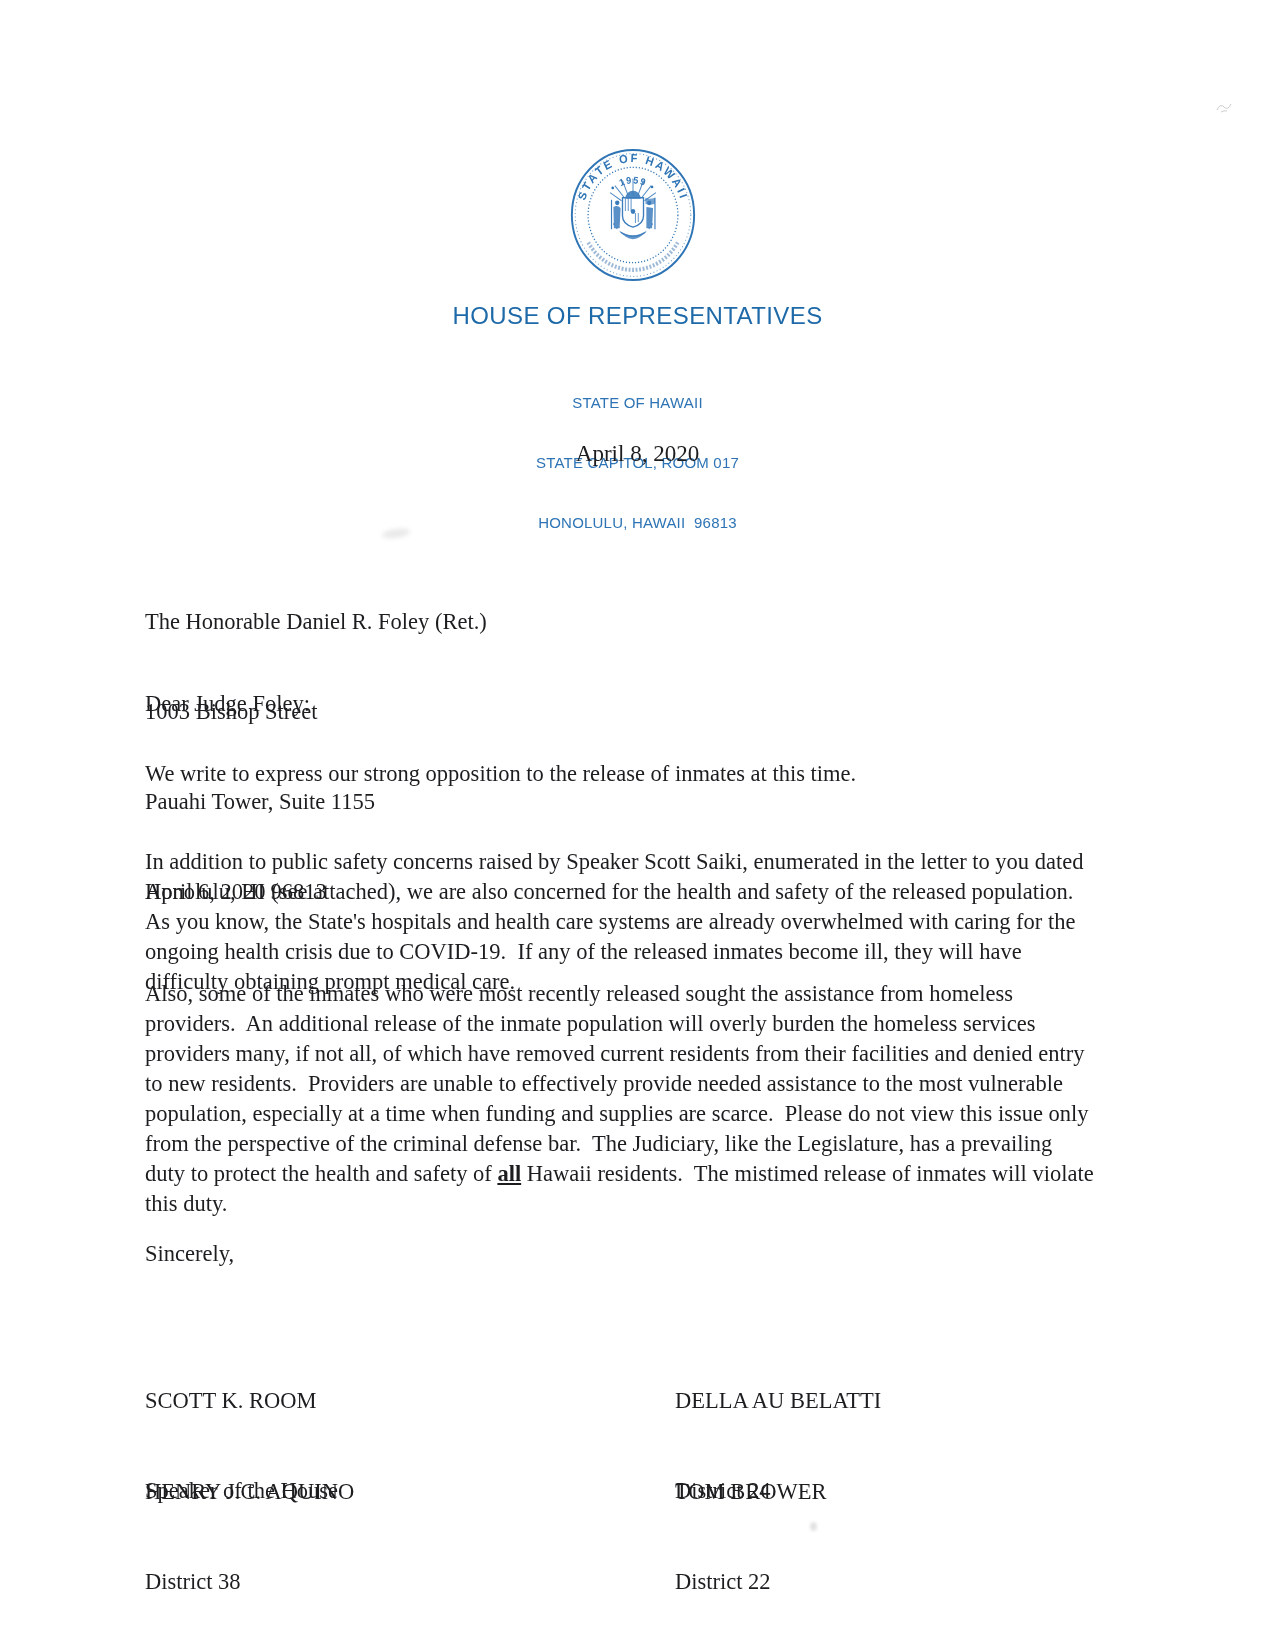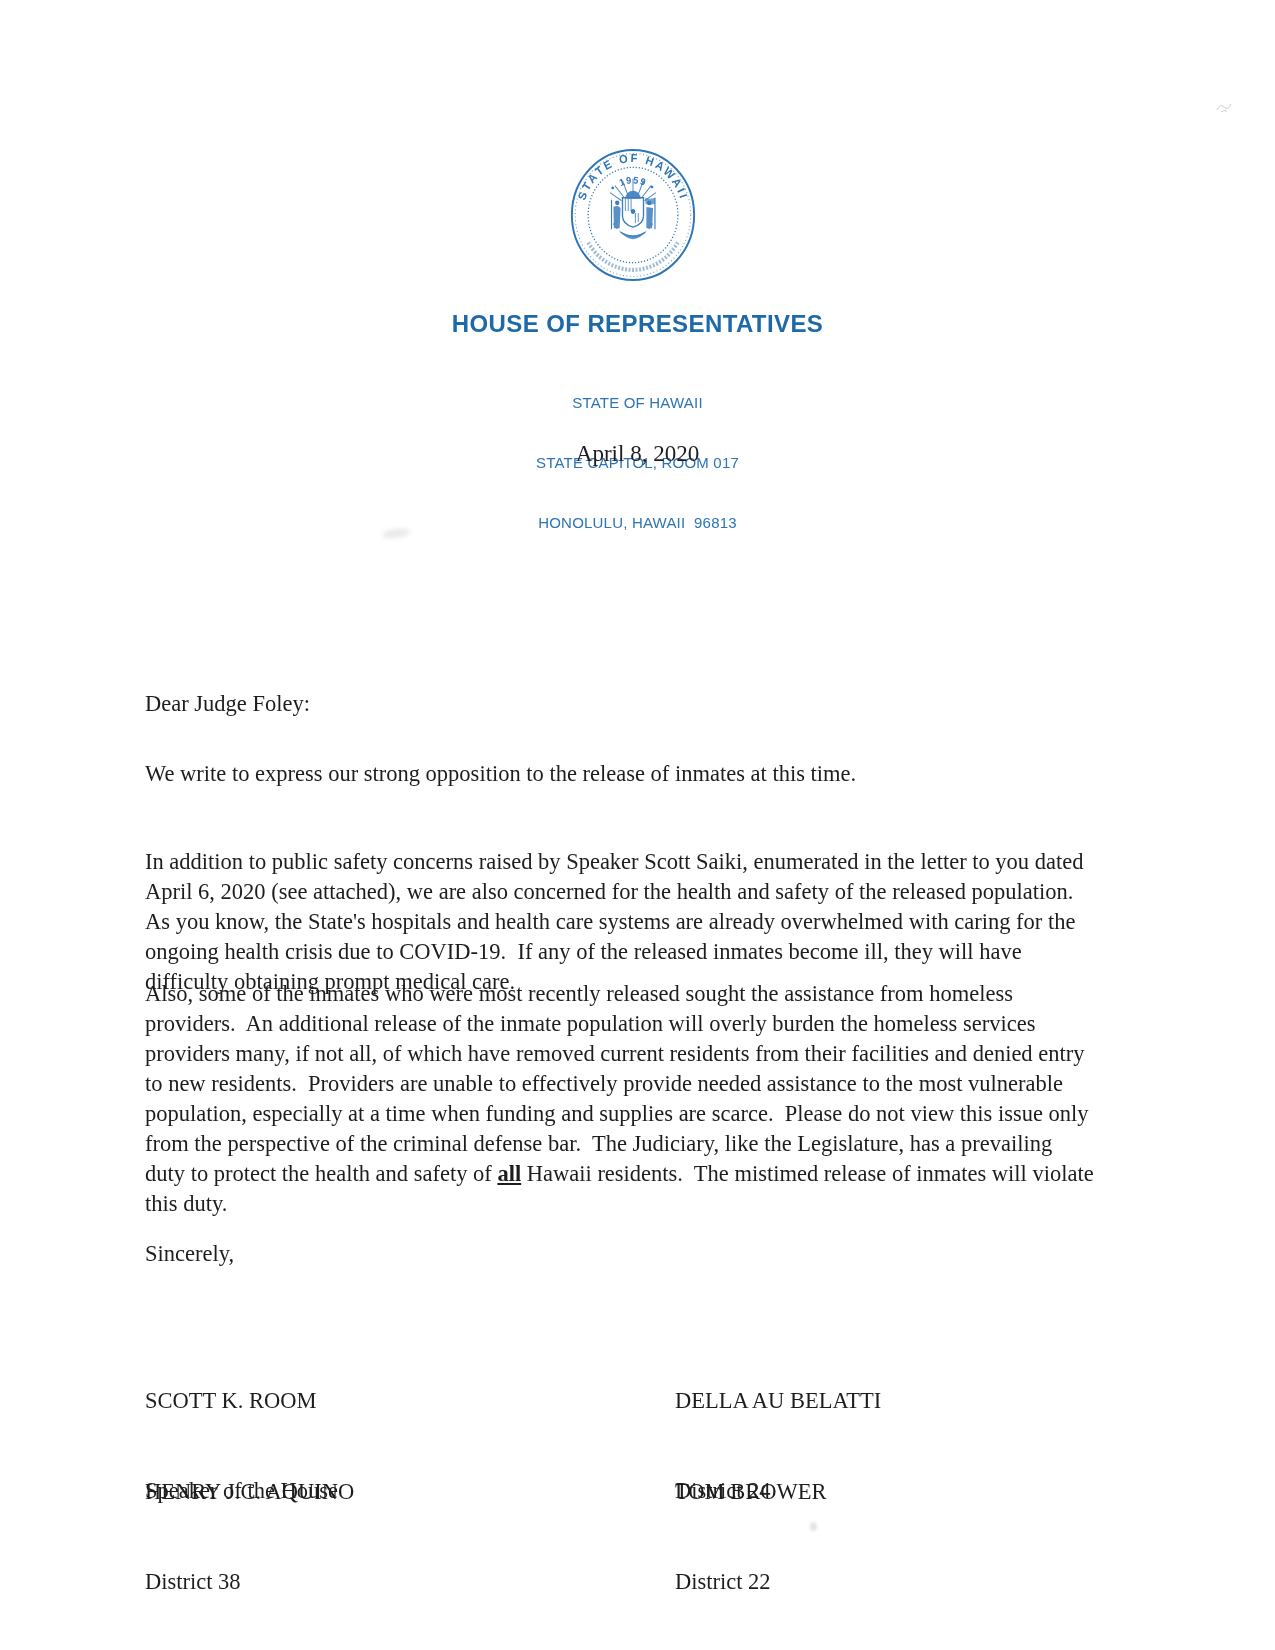--- a/index.html
+++ b/index.html
@@ -9,23 +9,23 @@
     background:#ffffff;
     overflow:hidden;
     font-family:"Liberation Serif",serif;
     color:#1d1d20;
   }
   .abs{position:absolute;}
   .centered{left:0;right:0;text-align:center;}
 
   
   .hdr-org{
-    top:310px;
+    top:302px;
     font-family:"Liberation Sans",sans-serif;
-    font-weight:bold;
+    font-weight:normal;
     font-size:24px;
     letter-spacing:0.4px;
     color:#1e6aa9;
   }
   .hdr-addr{
     top:353px;
     font-family:Liberation Sans, sans-serif;
     font-size:15px;
     line-height:20px;
     letter-spacing:0.2px;
@@ -137,20 +137,26 @@
 
   <div class="abs centered hdr-org">HOUSE OF REPRESENTATIVES</div>
   <div class="abs centered hdr-addr">
     <div>STATE OF HAWAII</div>
     <div>STATE CAPITOL, ROOM 017</div>
     <div>HONOLULU, HAWAII  96813</div>
   </div>
 
   <div class="abs centered date">April 8, 2020</div>
 
+  <div class="abs block recipient">
+    <div>The Honorable Daniel R. Foley (Ret.)</div>
+    <div>1003 Bishop Street</div>
+    <div>Pauahi Tower, Suite 1155</div>
+    <div>Honolulu, HI 96813</div>
+  </div>
 
   <div class="abs block salutation">Dear Judge Foley:</div>
 
   <div class="abs block p1">We write to express our strong opposition to the release of inmates at this time.</div>
 
   <div class="abs block p2">In addition to public safety concerns raised by Speaker Scott Saiki, enumerated in the letter to you dated April 6, 2020 (see attached), we are also concerned for the health and safety of the released population.  As you know, the State's hospitals and health care systems are already overwhelmed with caring for the ongoing health crisis due to COVID-19.  If any of the released inmates become ill, they will have difficulty obtaining prompt medical care.</div>
 
   <div class="abs block p3"><span>Also, some of the inmates who were most recently released sought the assistance from homeless providers.  An additional release of the inmate population will overly burden the homeless services providers many, if not all, of which have removed current residents from their facilities and denied entry to new residents.  Providers are unable to effectively provide needed assistance to the most vulnerable population, especially at a time when funding and supplies are scarce.  Please do not view this issue only from the perspective of the criminal defense bar.  The Judiciary, like the Legislature, has a prevailing duty to protect the health and safety of </span><span class="emph">all</span><span> Hawaii residents.  The mistimed release of inmates will violate this duty.</span></div>
 
   <div class="abs block closing">Sincerely,</div>

